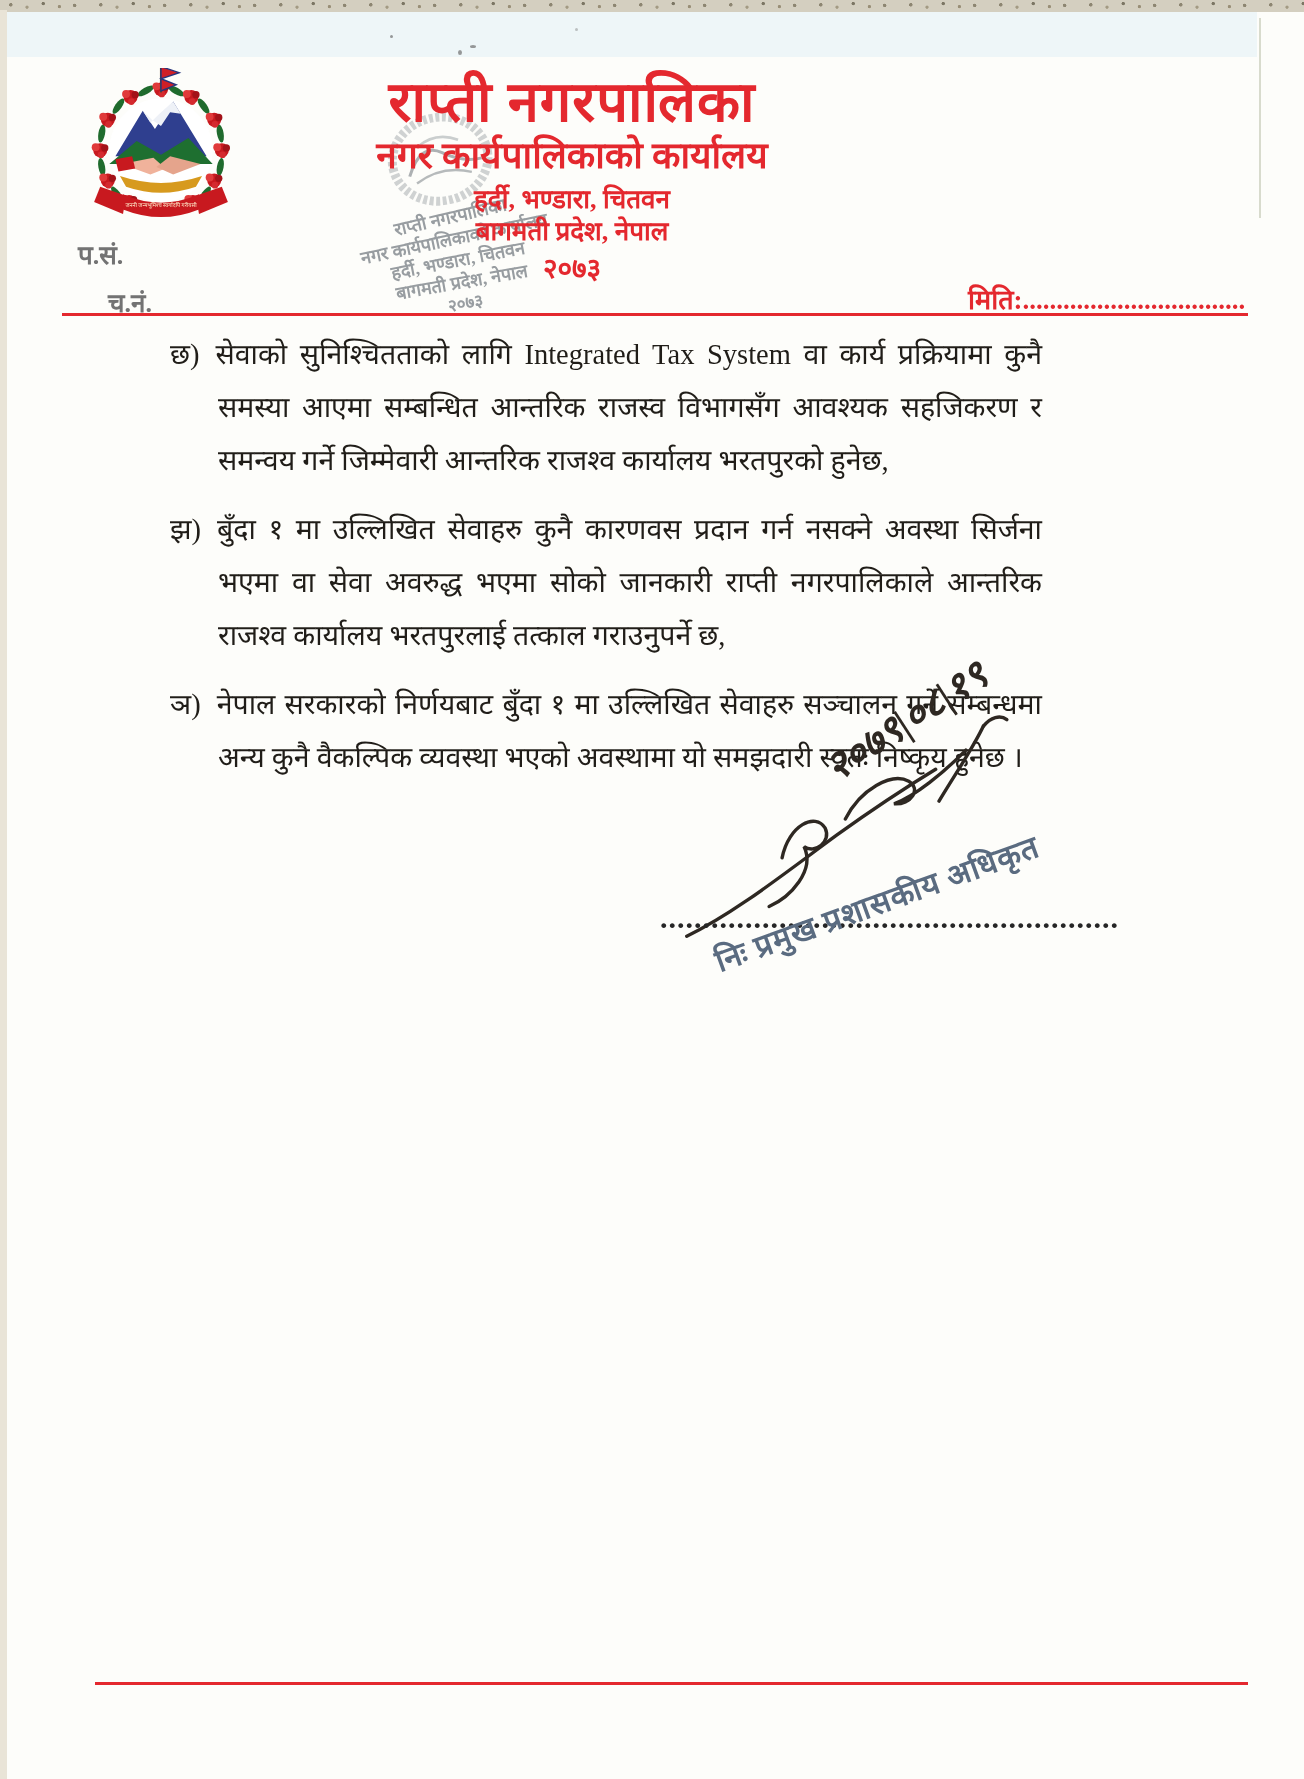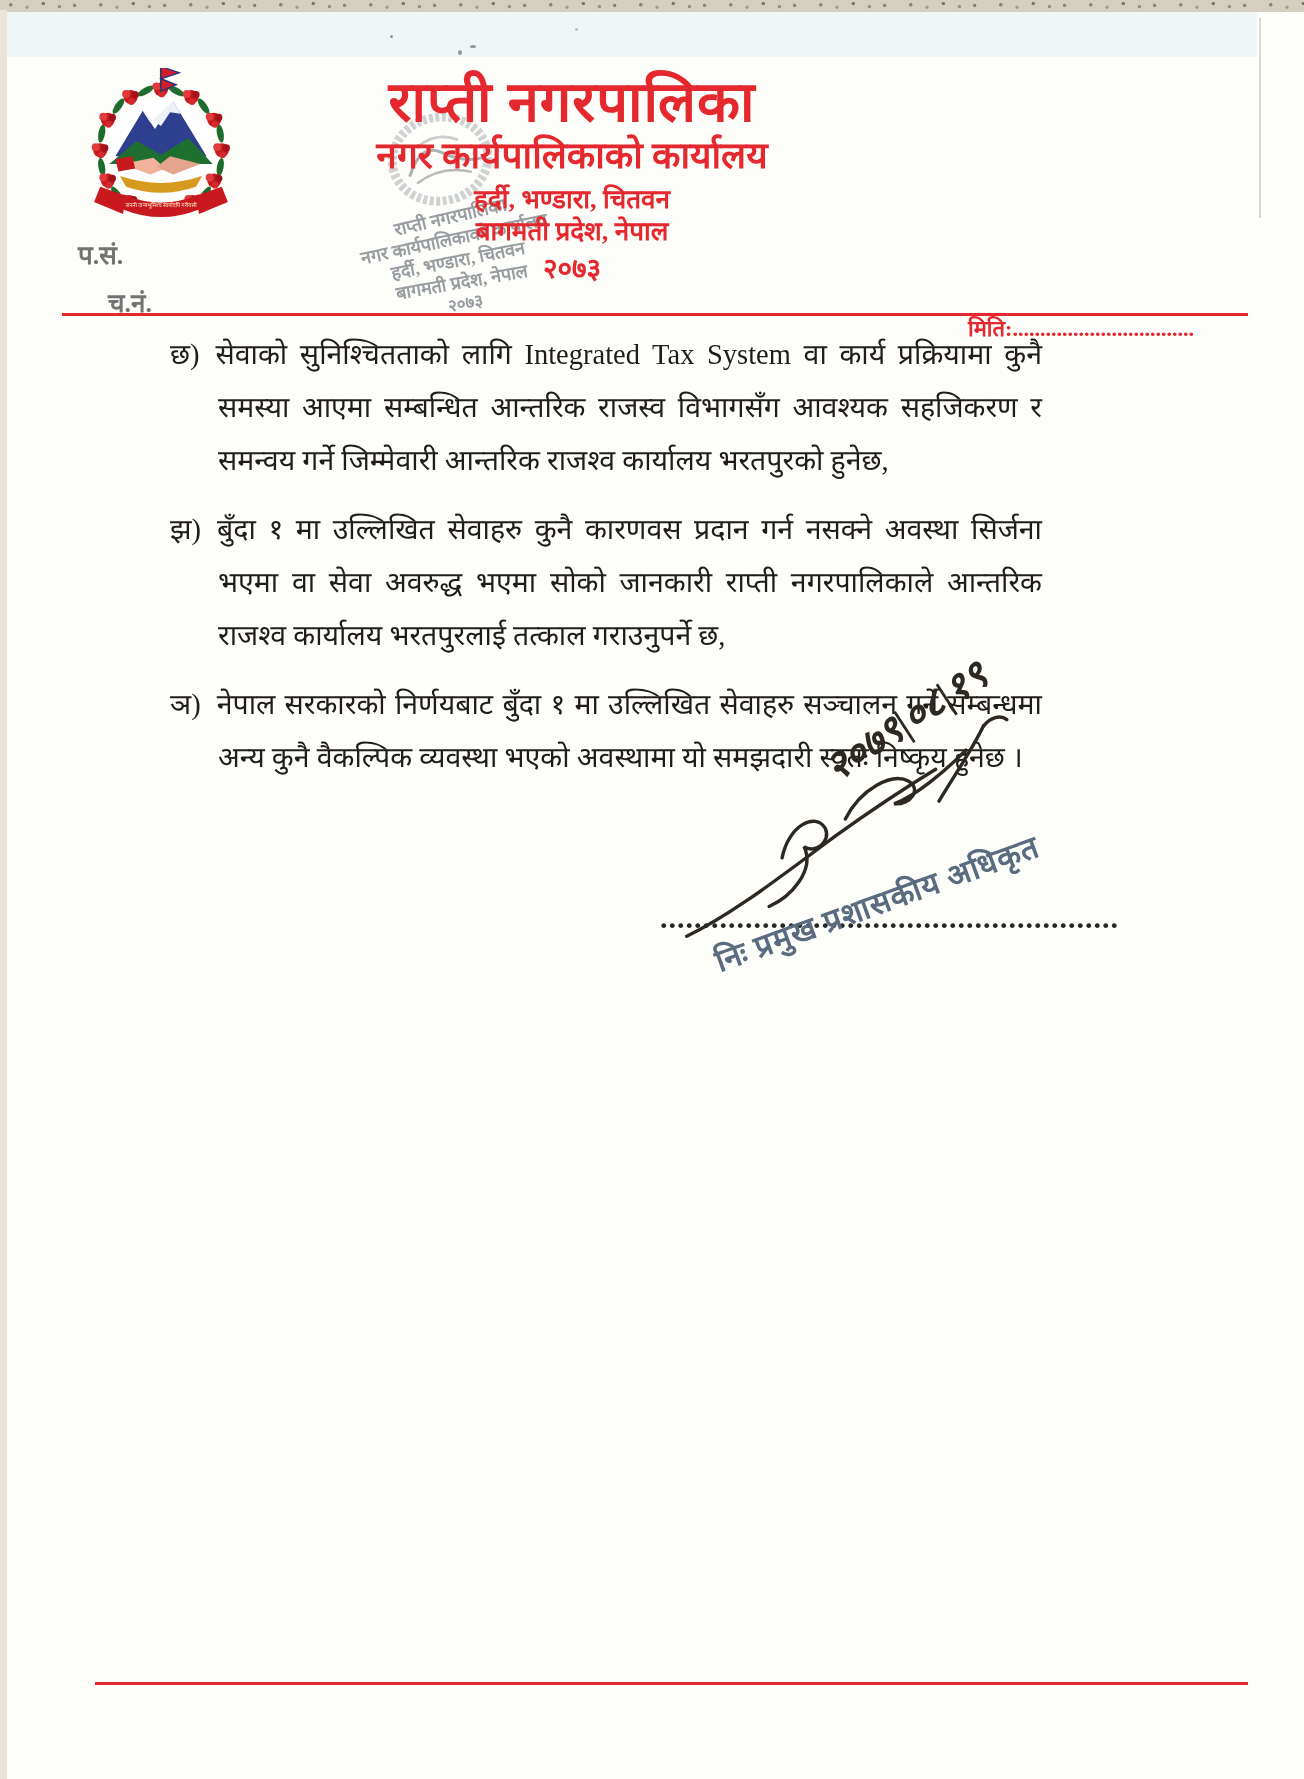--- a/index.html
+++ b/index.html
@@ -26,21 +26,21 @@
   .speck{position:absolute;background:#6f6f6f;border-radius:50%;opacity:.7;}
 
   
   .hdr-center{position:absolute;left:292px;top:72px;width:560px;text-align:center;color:#e4282e;}
   .t1{font-size:56px;font-weight:bold;line-height:60px;letter-spacing:1px;}
   .t2{font-size:37px;font-weight:bold;line-height:44px;margin-top:2px;}
   .t3{font-size:26px;font-weight:bold;line-height:32px;margin-top:6px;}
   .t4{font-size:26px;font-weight:bold;line-height:32px;}
   .t5{font-size:28px;font-weight:bold;line-height:34px;margin-top:4px;}
   .ref{position:absolute;color:#737373;font-size:26px;font-weight:bold;}
-  .date-line{position:absolute;left:968px;top:280px;color:#e4282e;font-size:22px;font-weight:bold;white-space:nowrap;margin-top:32px;}
+  .date-line{position:absolute;left:968px;top:280px;color:#e4282e;font-size:27px;font-weight:bold;white-space:nowrap;}
   .hrule{position:absolute;left:62px;top:313px;width:1186px;height:3px;background:#e4282e;}
 
   
   .logo{position:absolute;left:85px;top:68px;width:152px;height:172px;}
 
   
   .stamp{
     position:absolute;left:318px;top:112px;width:270px;height:240px;
     transform:rotate(-10deg);color:#878d92;opacity:.85;text-align:center;
   }

